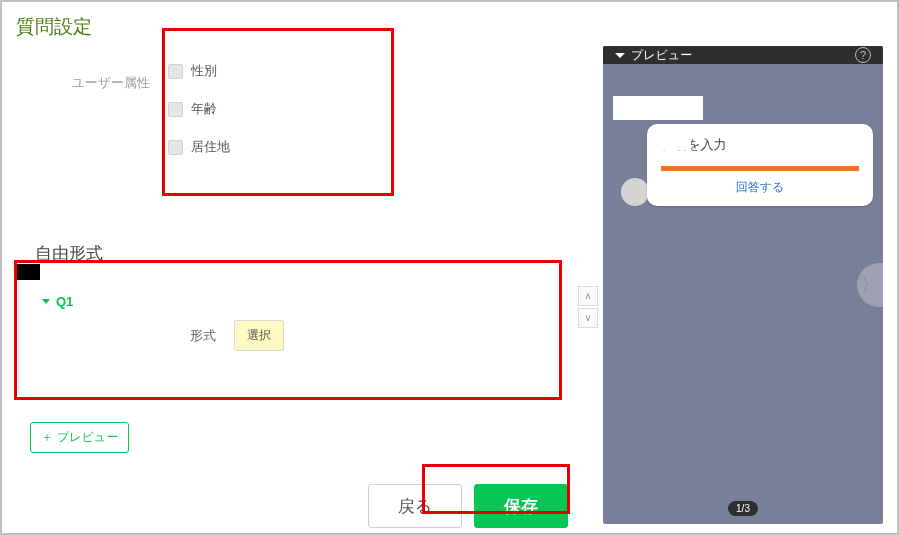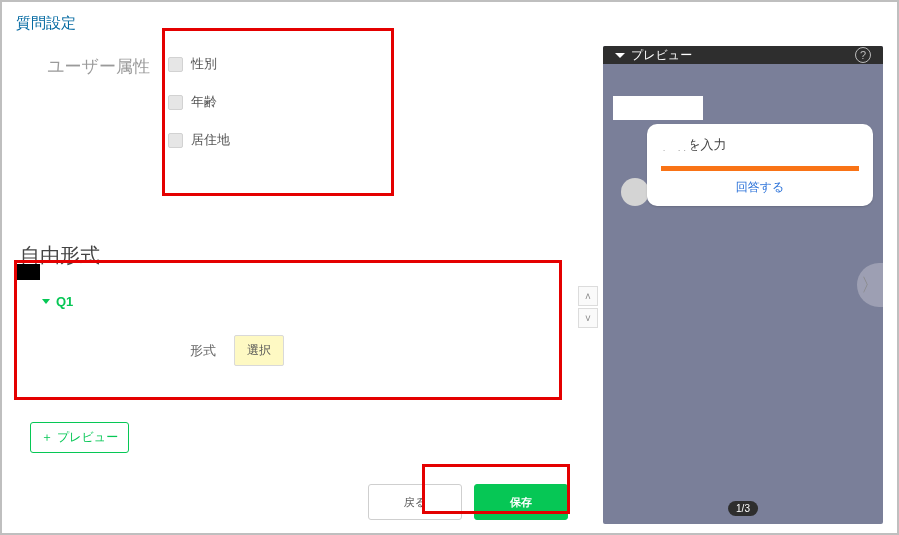--- a/index.html
+++ b/index.html
@@ -1,41 +1,41 @@
 <!DOCTYPE html>
 <html><head>
 <meta charset="utf-8">
 <style>
   * { box-sizing: border-box; margin: 0; padding: 0; }
   html, body { width: 899px; height: 535px; font-family: "Hiragino Sans", "Meiryo", sans-serif; font-size: 13px; color: #333; background: #fff; }
   .app-frame { width: 899px; height: 535px; border: 2px solid #bfbfbf; position: relative; background: #fff; overflow: hidden; }
   .content { position: absolute; left: 14px; top: 12px; right: 300px; bottom: 12px; }
-  .section-title { font-size: 15px; color: #0369a1; margin-bottom: 18px; }
+  .section-title { font-size: 19px; color: #4d7c0f; margin-bottom: 18px; }
   .attr-row { display: flex; margin-bottom: 4px; }
-  .attr-label { width: 152px; text-align: right; color: #9a9a9a; font-size: 17px; padding-top: 4px; padding-right: 18px; }
+  .attr-label { width: 152px; text-align: right; color: #9a9a9a; font-size: 13px; padding-top: 4px; padding-right: 18px; margin-top: 12px; }
   .attr-options { display: flex; flex-direction: column; gap: 20px; padding: 4px 0; }
   .chk { display: flex; align-items: center; gap: 8px; font-size: 13px; color: #555; }
   .chk-box { width: 15px; height: 15px; background: #e6e6e6; border: 1px solid #d2d2d2; border-radius: 2px; display: inline-block; }
   .red-box { border: 3px solid #e40000; position: absolute; pointer-events: none; }
   .rb1 { left: 160px; top: 26px; width: 232px; height: 168px; }
   .rb2 { left: 12px; top: 258px; width: 548px; height: 140px; }
   .rb3 { left: 420px; top: 462px; width: 148px; height: 50px; }
-  .free-title { position: absolute; left: 4px; top: 228px; font-size: 20px; color: #444; }
+  .free-title { position: absolute; left: 19px; top: 228px; font-size: 17px; color: #444; }
   .black-block { position: absolute; left: 0; top: 250px; width: 24px; height: 16px; background: #000; }
   .q-card { position: absolute; left: 14px; top: 270px; width: 546px; height: 124px; background: #fff; }
   .q-head { display: flex; align-items: center; gap: 6px; padding: 10px 12px; color: #06c755; font-size: 13px; font-weight: 600; }
   .chev-down { width: 0; height: 0; border-left: 4px solid transparent; border-right: 4px solid transparent; border-top: 5px solid #06c755; display: inline-block; }
-  .q-body { display: flex; align-items: center; gap: 18px; padding-left: 160px; margin-top: 16px; }
+  .q-body { display: flex; align-items: center; gap: 18px; padding-left: 160px; margin-top: 1px; }
   .q-body-label { color: #666; font-size: 13px; }
   .select-btn { border: 1px solid #d9d9d9; background: #fef9c3; padding: 6px 12px; font-size: 12px; color: #555; border-radius: 2px; cursor: pointer; }
   .side-ctrls { position: absolute; left: 562px; top: 272px; display: flex; flex-direction: column; gap: 2px; }
   .side-ctrls .mini { width: 20px; height: 20px; border: 1px solid #dcdcdc; background: #fafafa; display: flex; align-items: center; justify-content: center; font-size: 10px; color: #888; cursor: pointer; }
   .add-q { position: absolute; left: 14px; top: 408px; border: 1px solid #06c755; color: #06c755; background: #fff; font-size: 12px; padding: 6px 10px; border-radius: 3px; cursor: pointer; display: flex; align-items: center; gap: 4px; }
   .footer-btns { position: absolute; left: 352px; top: 470px; display: flex; gap: 12px; }
-  .btn { min-width: 94px; height: 36px; border-radius: 3px; font-size: 11px; display: flex; align-items: center; justify-content: center; cursor: pointer; }
+  .btn { min-width: 94px; height: 44px; border-radius: 3px; font-size: 17px; display: flex; align-items: center; justify-content: center; cursor: pointer; }
   .btn-secondary { background: #fff; border: 1px solid #cfcfcf; color: #555; }
   .btn-primary { background: #06c755; border: 1px solid #06c755; color: #fff; font-weight: 600; }
   
   .preview { position: absolute; right: 14px; top: 44px; width: 280px; height: 478px; background: #7a7f99; border-radius: 2px; overflow: hidden; }
   .preview-header { height: 18px; background: #2e2e2e; color: #fff; display: flex; align-items: center; justify-content: space-between; padding: 0 12px; font-size: 12px; }
   .preview-header .left { display: flex; align-items: center; gap: 6px; }
   .tri { width: 0; height: 0; border-left: 5px solid transparent; border-right: 5px solid transparent; border-top: 5px solid #fff; display: inline-block; }
   .help-icon { width:16px; height:16px; border:1px solid #bbb; color:#bbb; border-radius:50%; display:flex; align-items:center; justify-content:center; font-size:11px; }
   .bubble-wrap { position: absolute; left: 10px; top: 50px; right: 10px; }
   .sender-block { width: 90px; height: 24px; background: #fff; margin-bottom: 4px; }

